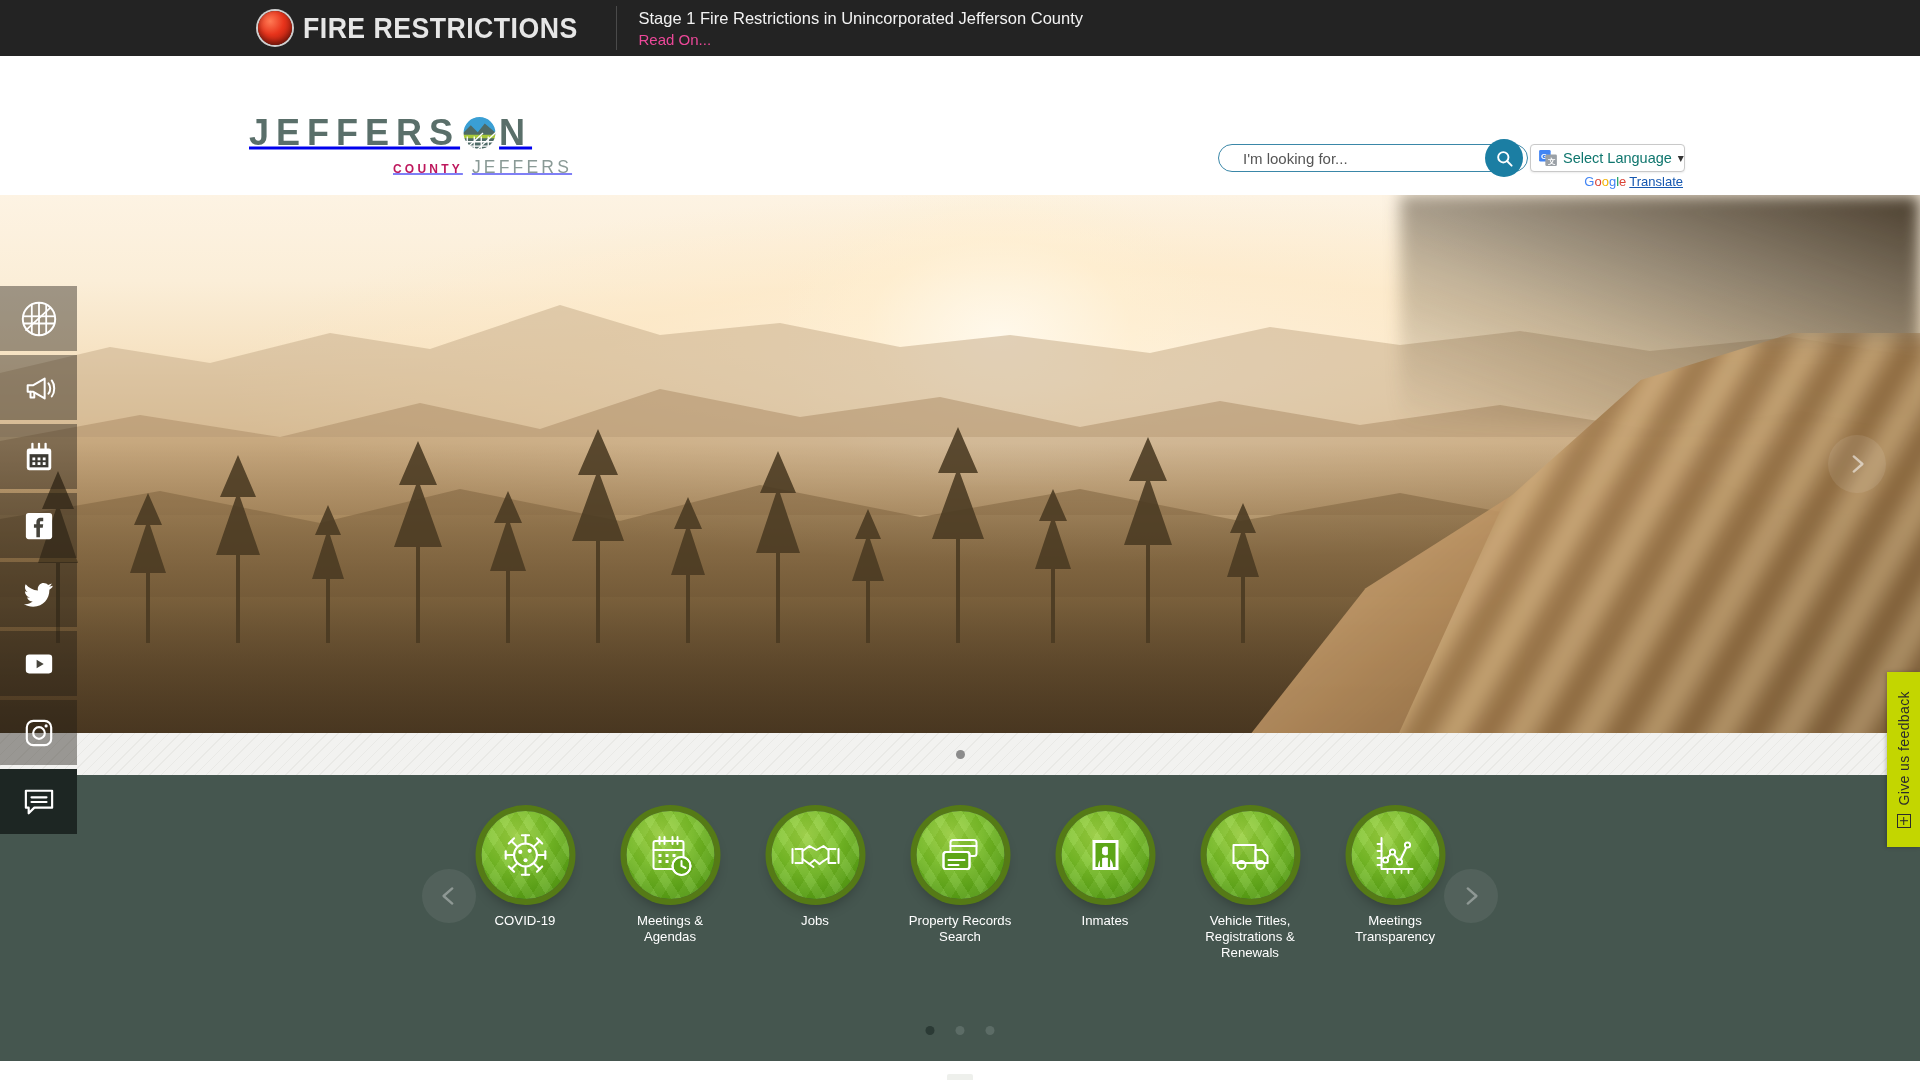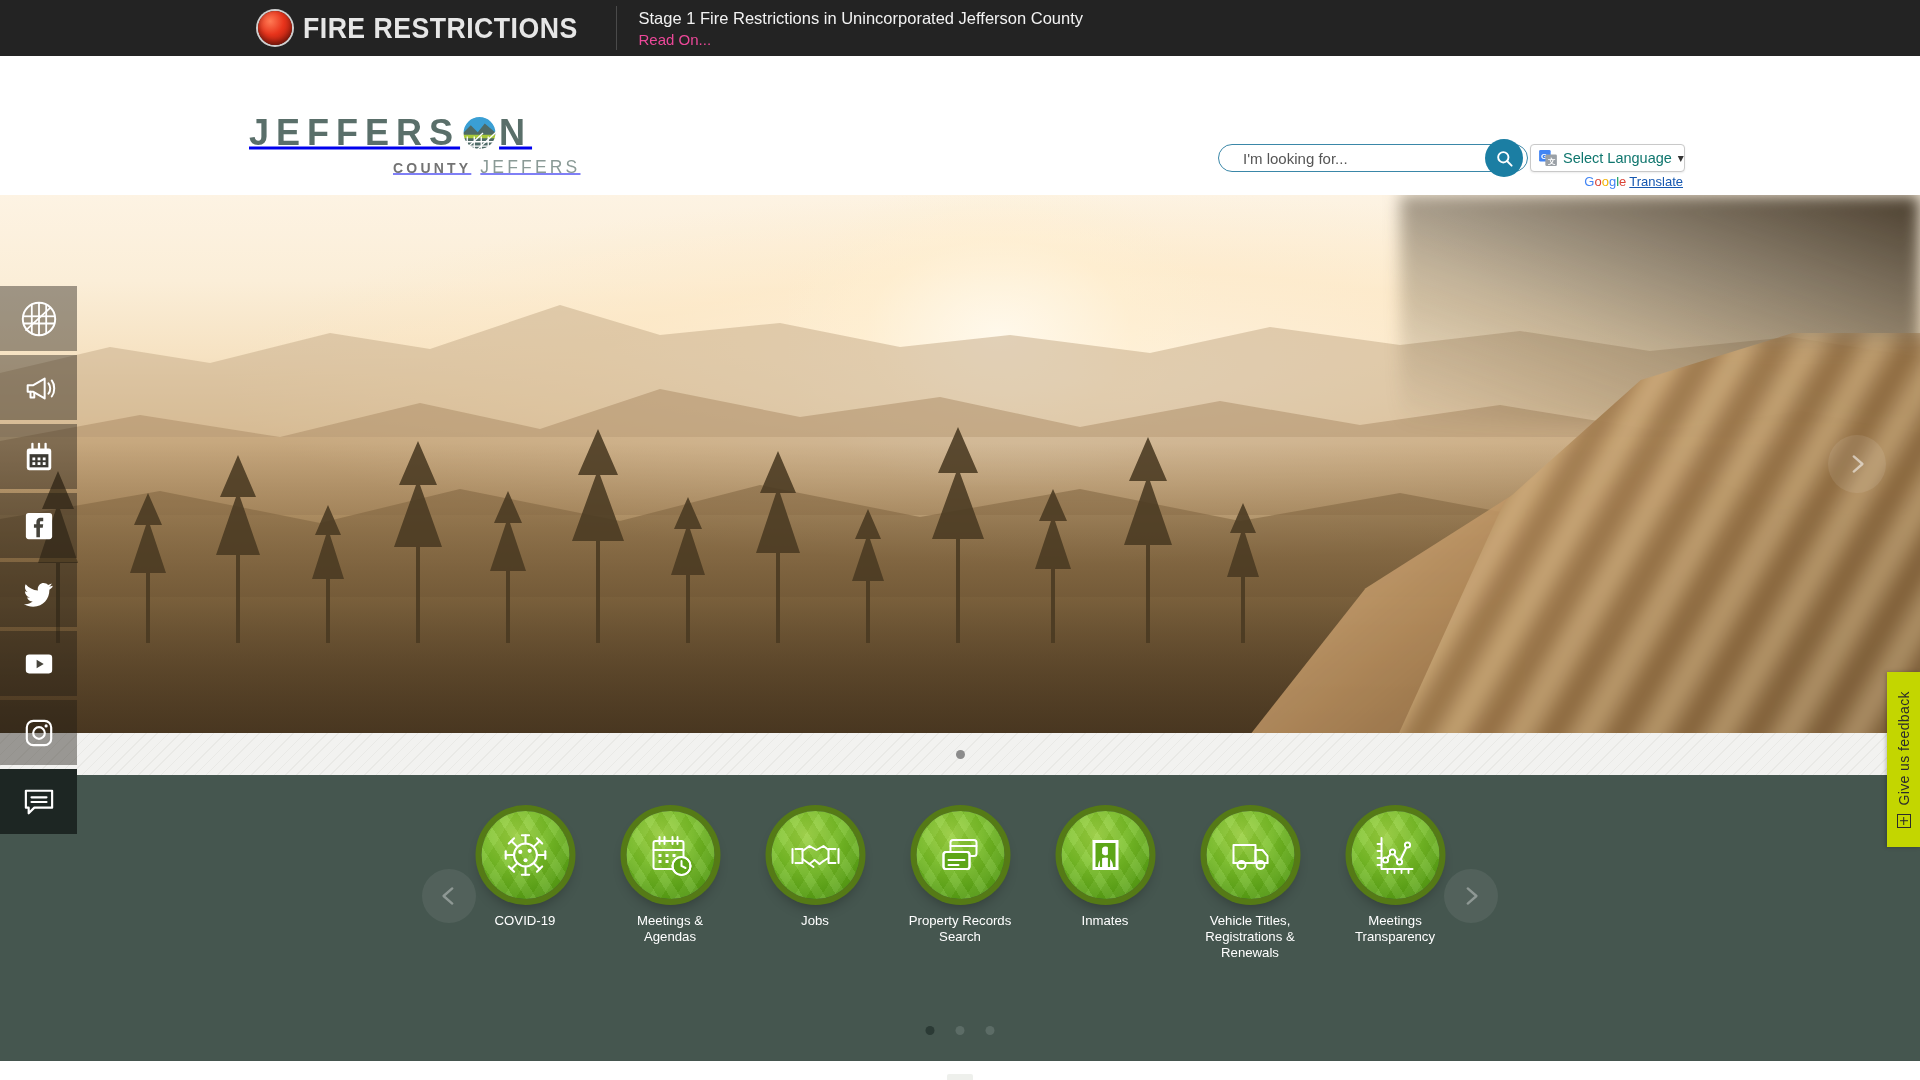--- a/index.html
+++ b/index.html
@@ -54,21 +54,21 @@
   }
   .logo-mark{
     width:35px; height:35px; margin:0 2px; position:relative;
     display:inline-block; vertical-align:middle;
   }
   .logo-row2{
     display:flex; align-items:baseline; gap:9px;
     margin-top:6px; margin-left:144px;
   }
   .logo-county{
-    font-size:14px; font-weight:bold; letter-spacing:3.2px; color:#737373;
+    font-size:12px; font-weight:bold; letter-spacing:3.2px; color:#be185d;
   }
   .logo-colorado{
     font-size:17.5px; font-weight:normal; letter-spacing:3.2px; color:#8a9a96;
   }
 
   
   .search-wrap{
     position:absolute; right:392px; top:88px;
     width:310px; height:28px;
   }

